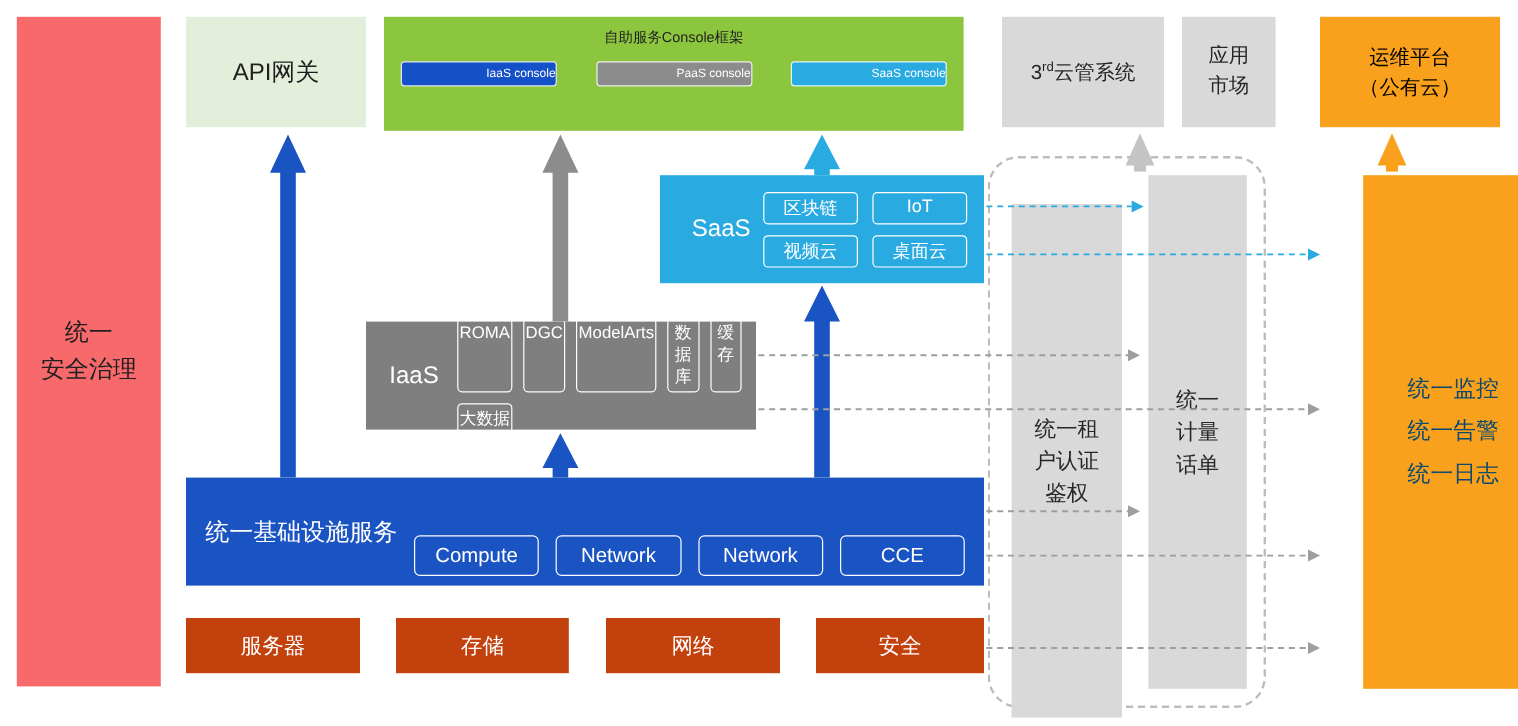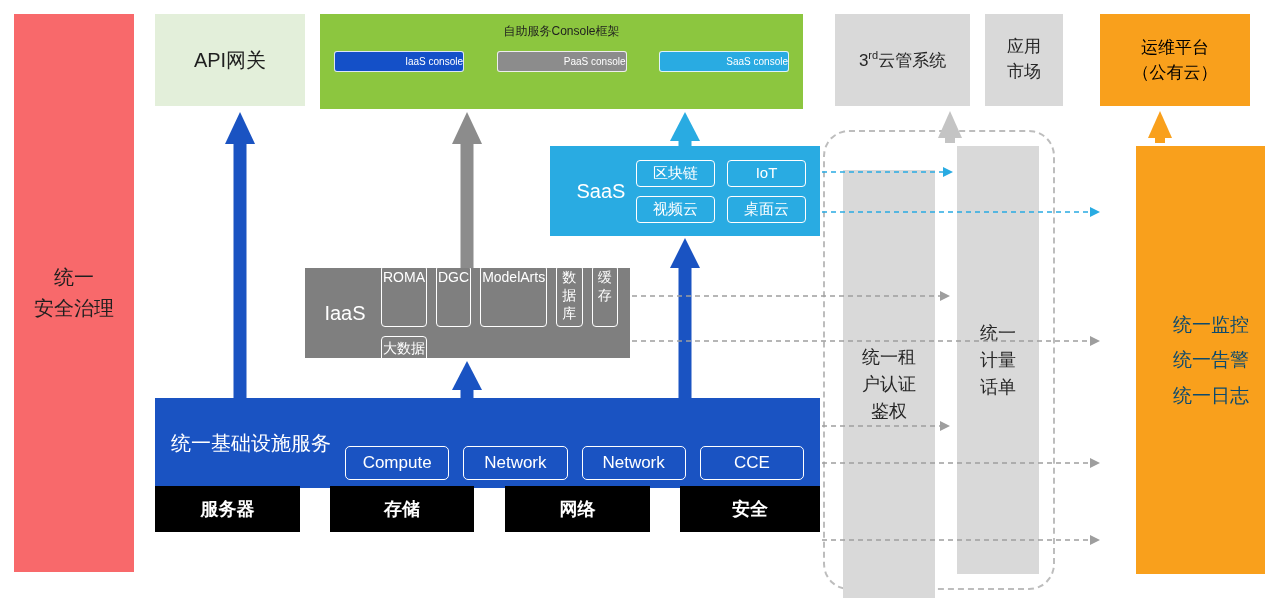--- a/index.html
+++ b/index.html
@@ -39,21 +39,21 @@
 
   .paas-box { position:absolute; left:305px; top:268px; width:325px; height:90px; background:#7F7F7F; display:flex; align-items:center; padding:0 12px; gap:8px; }
   .paas-box .layer-label { width:56px; text-align:center; flex:none; }
   .paas-grid { flex:1; display:grid; grid-template-columns:1fr 1fr 1fr 1fr 1fr; gap:9px 9px; }
   .paas-grid .chip { font-size:14px; padding:3px 1px; }
 
   .iaas-box { position:absolute; left:155px; top:398px; width:665px; height:90px; background:#1A53C2; display:flex; align-items:center; padding:0 16px; gap:14px; }
   .iaas-box .layer-label { flex:none; white-space:nowrap; }
   .iaas-box .chip { flex:1; font-size:17px; padding:6px 0; border-radius:5px;margin-top:40px; }
 
-  .fbox { position:absolute; top:486px; height:46px; background:#000000; color:#ffffff; font-size:18px; display:flex; align-items:center; justify-content:center;font-weight:bold; }
+  .fbox { position:absolute; top:515px; height:46px; background:#c2410c; color:#ffffff; font-size:18px; display:flex; align-items:center; justify-content:center; }
   .f0 { left:155px; width:145px; } .f1 { left:330px; width:144px; }
   .f2 { left:505px; width:145px; } .f3 { left:680px; width:140px; }
 
   
   .dashed-container { position:absolute; left:823px; top:130px; width:232px; height:460px; border:2px dashed #BDBDBD; border-radius:26px; }
   .auth-col { left:843px; top:146px; width:92px; height:428px; background:#D9D9D9; font-size:18px; line-height:1.5; color:#262626;margin-top:24px; }
   .meter-col { left:957px; top:146px; width:82px; height:428px; background:#D9D9D9; font-size:18px; line-height:1.5; color:#262626; }
   .monitor-bar { left:1092px; top:146px; width:150px; height:428px; background:#F9A01C; font-size:19px; line-height:1.85; color:#0c4a6e;margin-left:44px; }
 
   .overlay { position:absolute; left:0; top:0; pointer-events:none; }

